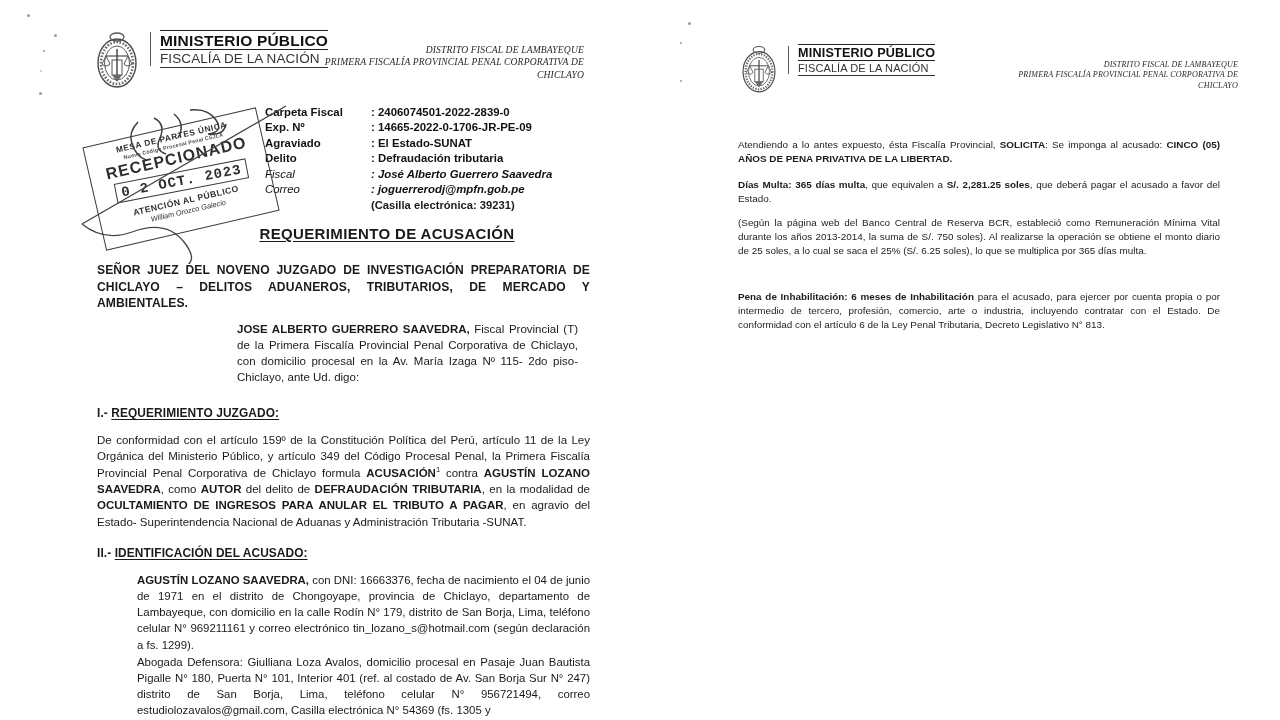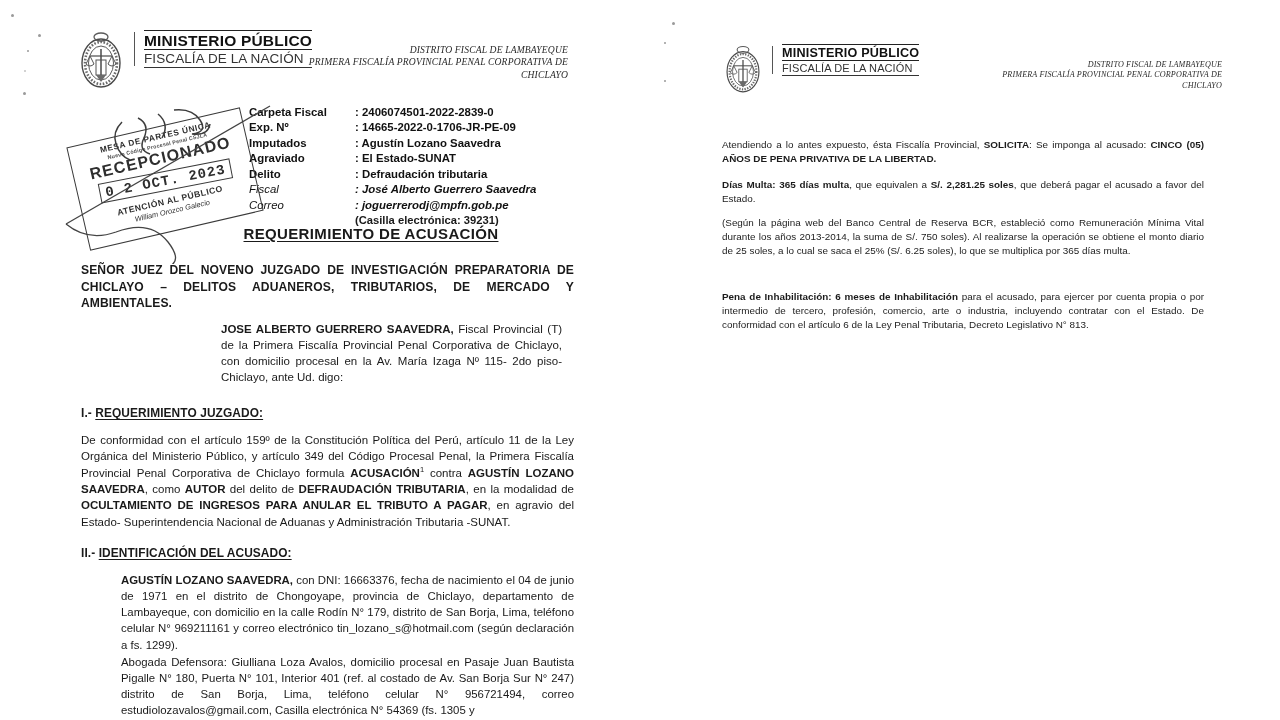--- a/index.html
+++ b/index.html
@@ -4,21 +4,21 @@
 <title>Requerimiento de Acusación</title>
 <style>
   html,body{margin:0;padding:0;}
   body{
     width:1280px;height:720px;overflow:hidden;
     background:#ffffff;
     font-family:"Liberation Sans", sans-serif;
     color:#1a1a1a;
     position:relative;
   }
-  .scan{position:absolute;inset:0;}
+  .scan{position:absolute;inset:0;margin-left:16px;}
 
   
   .page{position:absolute;top:0;height:720px;background:#fff;overflow:hidden;}
   .page-left{left:0;width:620px;}
   .page-right{left:660px;width:620px;}
 
   
   .letterhead{position:absolute;display:flex;align-items:flex-start;}
   .seal{flex:0 0 auto;}
   .seal svg{display:block;}
@@ -179,24 +179,20 @@
     <div class="case-table">
       <div class="case-row">
         <span class="case-label">Carpeta Fiscal</span>
         <span class="case-val">: 2406074501-2022-2839-0</span>
       </div>
       <div class="case-row">
         <span class="case-label">Exp. Nº</span>
         <span class="case-val">: 14665-2022-0-1706-JR-PE-09</span>
       </div>
       <div class="case-row">
-        <span class="case-label">Imputados</span>
-        <span class="case-val">: Agustín Lozano Saavedra</span>
-      </div>
-      <div class="case-row">
         <span class="case-label">Agraviado</span>
         <span class="case-val">: El Estado-SUNAT</span>
       </div>
       <div class="case-row">
         <span class="case-label">Delito</span>
         <span class="case-val">: Defraudación tributaria</span>
       </div>
       <div class="case-row">
         <span class="case-label it">Fiscal</span>
         <span class="case-val it">: José Alberto Guerrero Saavedra</span>

